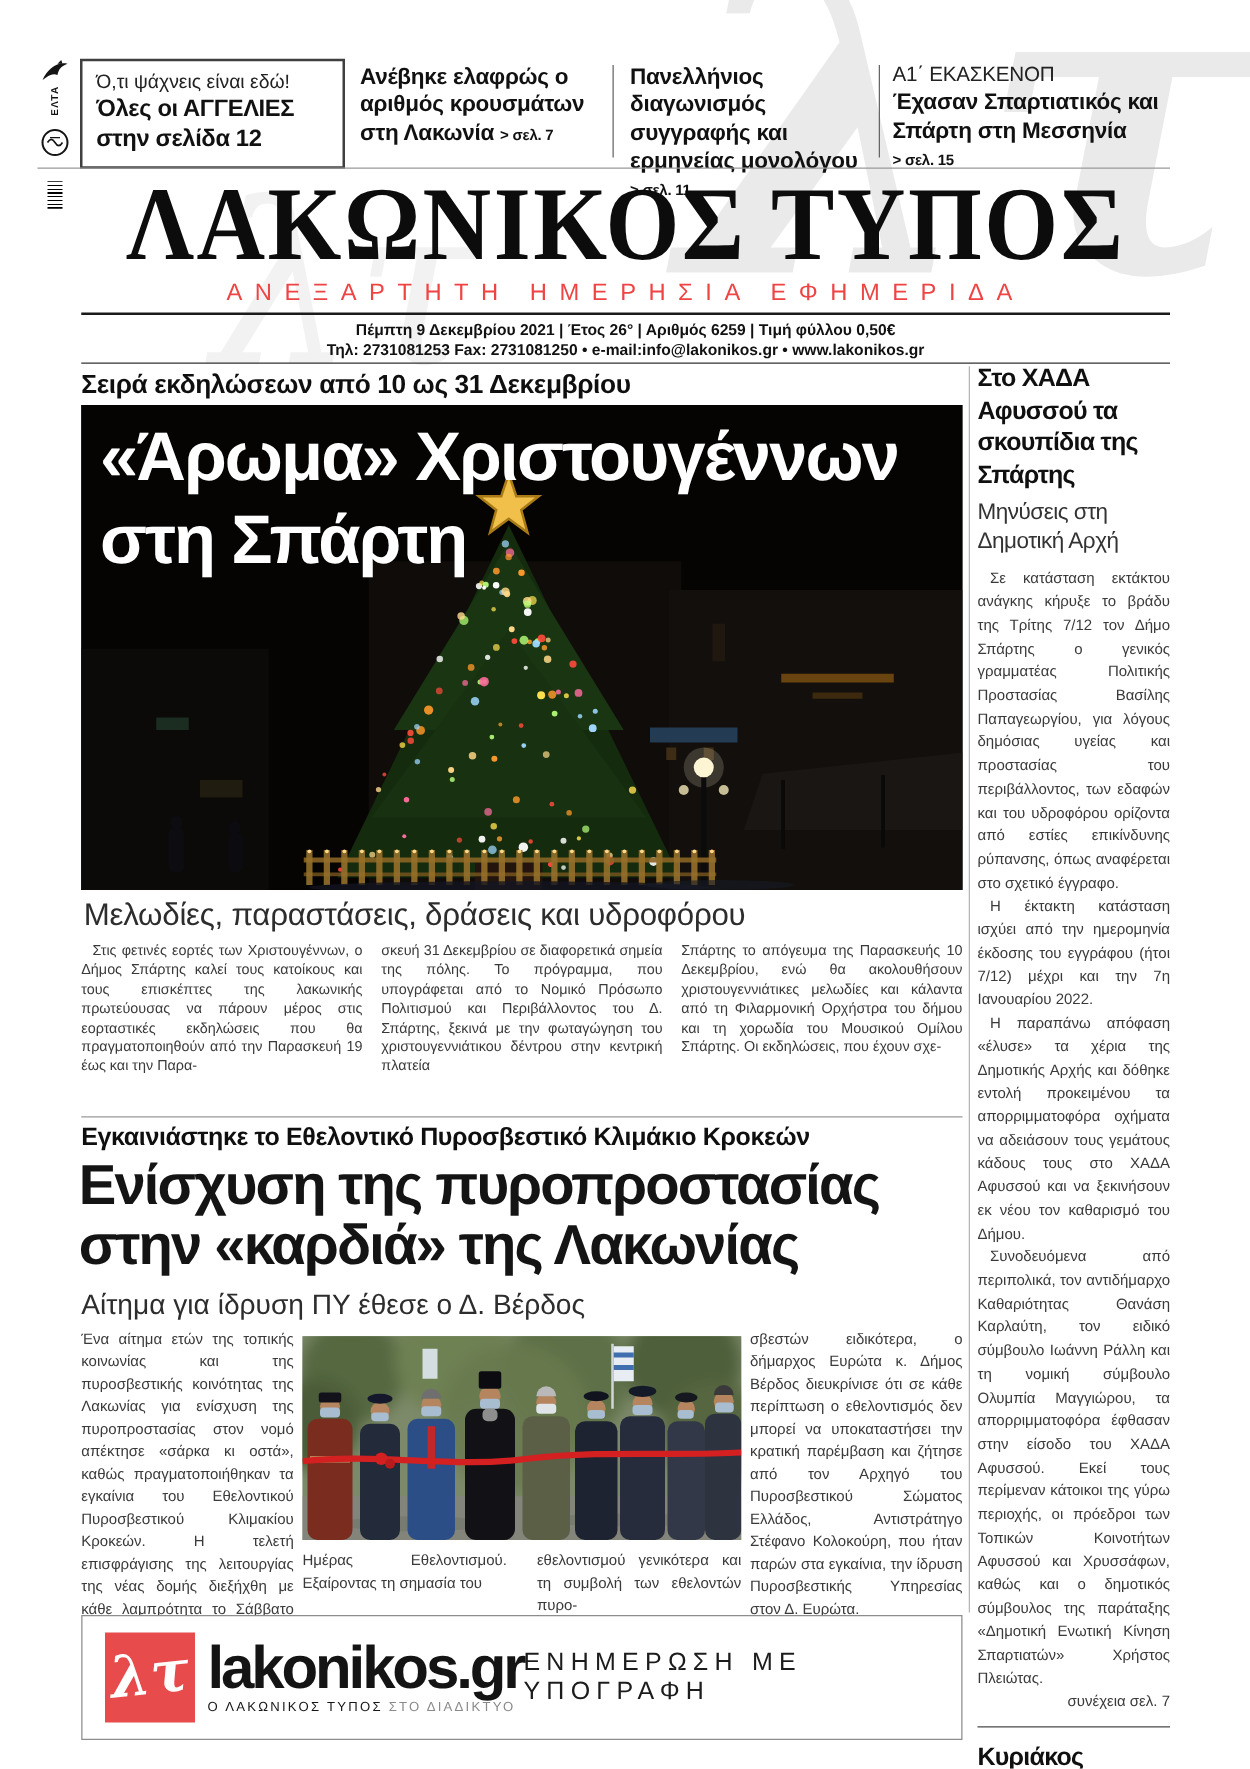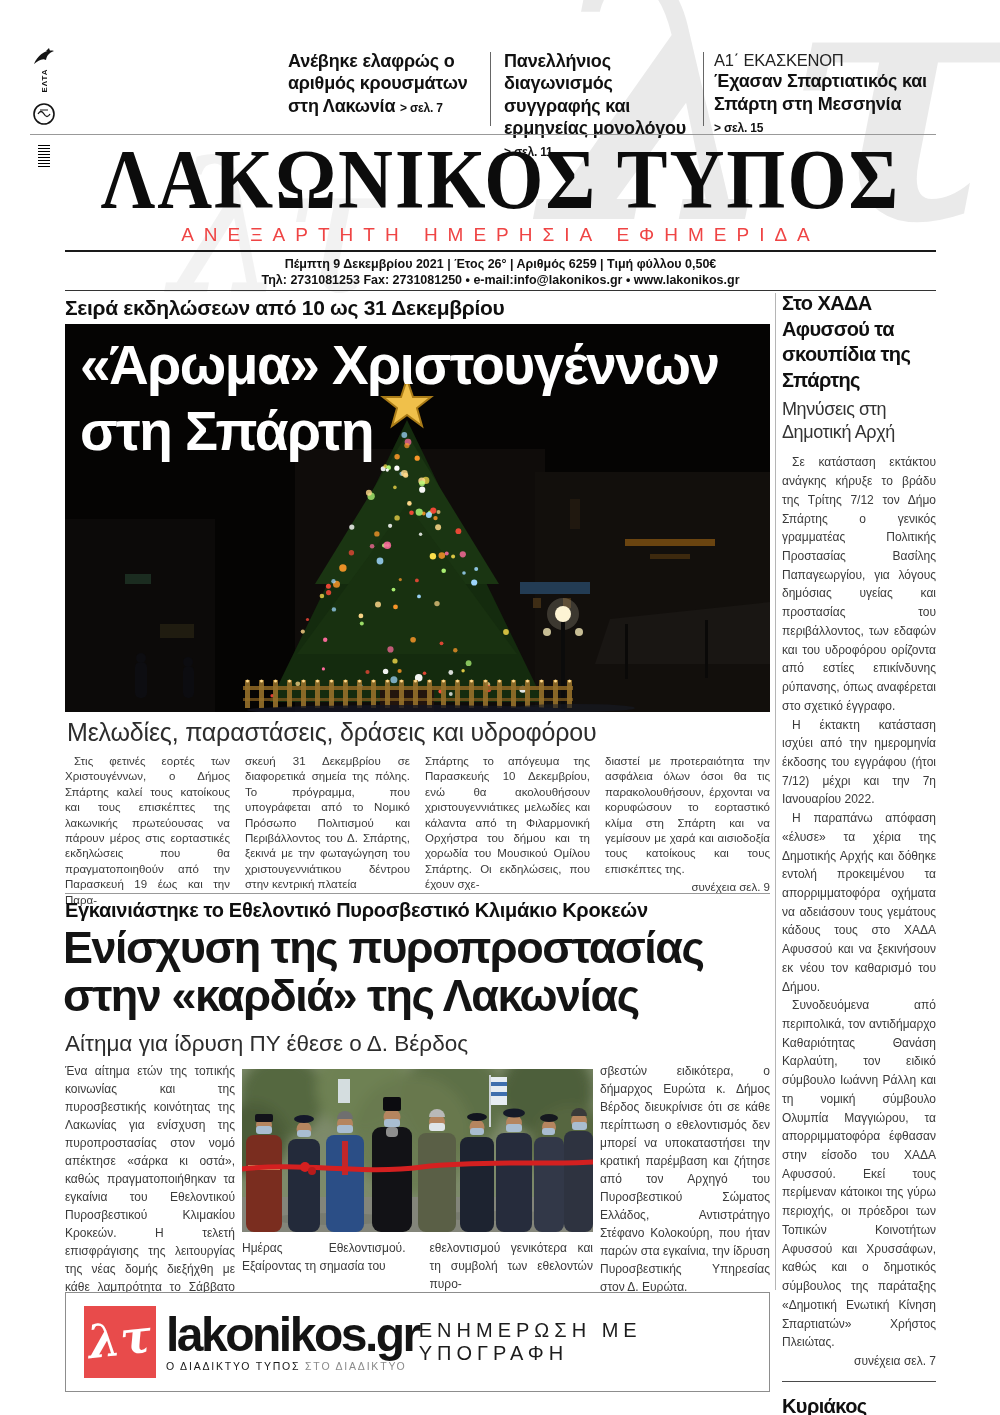--- a/index.html
+++ b/index.html
@@ -120,20 +120,25 @@
       <div class="elta-label">ΕΛΤΑ</div>
     </div>
     <svg class="stamp" width="24" height="24" viewBox="0 0 24 24">
       <circle cx="12" cy="12" r="10" fill="none" stroke="#141414" stroke-width="1.6"></circle>
       <path d="M6,12 q3,-5 6,0 q3,5 6,0" fill="none" stroke="#141414" stroke-width="1.3"></path>
       <path d="M8,8 h8" stroke="#141414" stroke-width="1"></path>
     </svg>
     <div class="barcode"></div>
   </div>
 
+  <div class="teaser-box">
+    <div class="tb1">Ό,τι ψάχνεις είναι εδώ!</div>
+    <div class="tb2">Όλες οι ΑΓΓΕΛΙΕΣ</div>
+    <div class="tb2">στην σελίδα 12</div>
+  </div>
 
   <div class="teaser" id="teaser2">
     <span>Ανέβηκε ελαφρώς ο αριθμός κρουσμάτων στη Λακωνία</span>
     <span class="pref">&gt; σελ. 7</span>
   </div>
   <div class="vrule" id="vr1"></div>
   <div class="teaser" id="teaser3">
     <span>Πανελλήνιος διαγωνισμός συγγραφής και ερμηνείας μονολόγου</span>
     <span class="pref">&gt; σελ. 11</span>
   </div>
@@ -357,24 +362,20 @@
   <div class="lead-cols">
     <div class="lead-col">
         <div class="ind">Στις φετινές εορτές των Χριστουγέννων, ο Δήμος Σπάρτης καλεί τους κατοίκους και τους επισκέπτες της λακωνικής πρωτεύουσας να πάρουν μέρος στις εορταστικές εκδηλώσεις που θα πραγματοποιηθούν από την Παρασκευή 19 έως και την Παρα-</div>
       </div>
     <div class="lead-col">
         <div>σκευή 31 Δεκεμβρίου σε διαφορετικά σημεία της πόλης. Το πρόγραμμα, που υπογράφεται από το Νομικό Πρόσωπο Πολιτισμού και Περιβάλλοντος του Δ. Σπάρτης, ξεκινά με την φωταγώγηση του χριστουγεννιάτικου δέντρου στην κεντρική πλατεία</div>
       </div>
     <div class="lead-col">
         <div>Σπάρτης το απόγευμα της Παρασκευής 10 Δεκεμβρίου, ενώ θα ακολουθήσουν χριστουγεννιάτικες μελωδίες και κάλαντα από τη Φιλαρμονική Ορχήστρα του δήμου και τη χορωδία του Μουσικού Ομίλου Σπάρτης. Οι εκδηλώσεις, που έχουν σχε-</div>
       </div>
-    <div class="lead-col">
-      <div>διαστεί με προτεραιότητα την ασφάλεια όλων όσοι θα τις παρακολουθήσουν, έρχονται να κορυφώσουν το εορταστικό κλίμα στη Σπάρτη και να γεμίσουν με χαρά και αισιοδοξία τους κατοίκους και τους επισκέπτες της.</div>
-      <div class="cont">συνέχεια σελ. 9</div>
-    </div>
   </div>
 
   <div class="hrule2"></div>
 
   <div class="s2-kicker">Εγκαινιάστηκε το Εθελοντικό Πυροσβεστικό Κλιμάκιο Κροκεών</div>
   <div class="s2-headline">
     <div>Ενίσχυση της πυροπροστασίας</div>
     <div>στην «καρδιά» της Λακωνίας</div>
   </div>
   <div class="s2-subhead">Αίτημα για ίδρυση ΠΥ έθεσε ο Δ. Βέρδος</div>
@@ -467,21 +468,21 @@
     </div>
   </div>
 
   <div class="footer-box">
     <div class="f-logo" id="f-logo" style="background: rgb(232, 75, 75);">
       <span class="f-glyph">λτ</span>
     </div>
     <div class="f-text">
       <div class="f-name">lakonikos.gr</div>
       <div class="f-tag">
-        <span>Ο ΔΙΑΔΙΚΤΥΟ ΤΥΠΟΣ</span>
+        <span>Ο ΛΑΚΩΝΙΚΟΣ ΤΥΠΟΣ</span>
         <span class="lt">ΣΤΟ ΔΙΑΔΙΚΤΥΟ</span>
       </div>
     </div>
     <div class="f-slogan">ΕΝΗΜΕΡΩΣΗ ΜΕ ΥΠΟΓΡΑΦΗ</div>
   </div>
 
   <div class="msdivider"></div>
   <div class="sidebar">
     <div class="sb-title">Στο ΧΑΔΑ Αφυσσού τα σκουπίδια της Σπάρτης</div>
     <div class="sb-sub">Μηνύσεις στη Δημοτική Αρχή</div>

